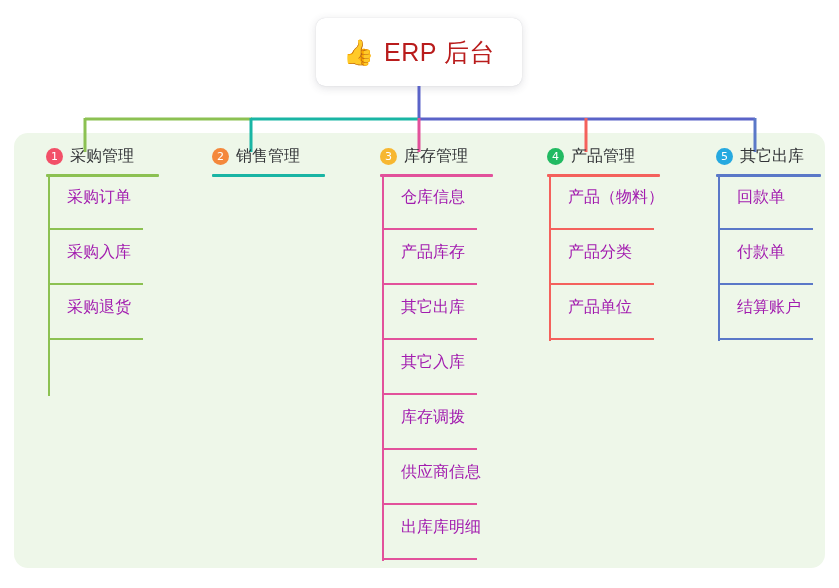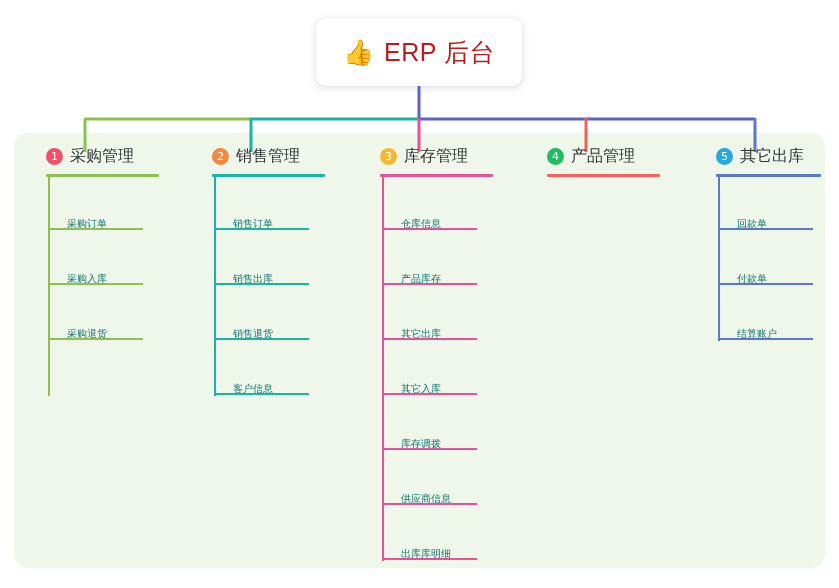--- a/index.html
+++ b/index.html
@@ -114,23 +114,23 @@
     width: 2px;
   }
   .leaf {
     position: relative;
     height: 55px;
     box-sizing: border-box;
   }
   .leaf-text {
     position: absolute;
     left: 35px;
-    bottom: 1px;
-    font-size: 10px;
-    color: #0f766e;
+    bottom: 24px;
+    font-size: 16px;
+    color: #a21caf;
     white-space: nowrap;
   }
   .leaf-rule {
     position: absolute;
     left: 16px;
     bottom: 2px;
     height: 2px;
     width: 95px;
   }
 </style>
@@ -180,39 +180,20 @@
         <div class="leaf-rule" style="background: rgb(140, 193, 82); width: 95px;"></div>
       </div>
     </div>
   </div>
 <div class="column" id="col-2" style="left:198px;">
     <div class="col-head">
       <span class="badge" style="background: rgb(244, 136, 60);">2</span>
       <span class="col-title">销售管理</span>
     </div>
     <div class="head-rule" style="background: rgb(25, 181, 164); width: 113px;"></div>
-    <div class="leaves">
-      <div class="spine" style="background: rgb(25, 181, 164); height: 219px;"></div>
-      <div class="leaf">
-        <span class="leaf-text">销售订单</span>
-        <div class="leaf-rule" style="background: rgb(25, 181, 164); width: 95px;"></div>
-      </div>
-      <div class="leaf">
-        <span class="leaf-text">销售出库</span>
-        <div class="leaf-rule" style="background: rgb(25, 181, 164); width: 95px;"></div>
-      </div>
-      <div class="leaf">
-        <span class="leaf-text">销售退货</span>
-        <div class="leaf-rule" style="background: rgb(25, 181, 164); width: 95px;"></div>
-      </div>
-      <div class="leaf">
-        <span class="leaf-text">客户信息</span>
-        <div class="leaf-rule" style="background: rgb(25, 181, 164); width: 95px;"></div>
-      </div>
-    </div>
   </div>
 <div class="column" id="col-3" style="left:366px;">
     <div class="col-head">
       <span class="badge" style="background: rgb(247, 183, 49);">3</span>
       <span class="col-title">库存管理</span>
     </div>
     <div class="head-rule" style="background: rgb(226, 81, 155); width: 113px;"></div>
     <div class="leaves">
       <div class="spine" style="background: rgb(226, 81, 155); height: 384px;"></div>
       <div class="leaf">
@@ -244,20 +225,35 @@
         <div class="leaf-rule" style="background: rgb(226, 81, 155); width: 95px;"></div>
       </div>
     </div>
   </div>
 <div class="column" id="col-4" style="left:533px;">
     <div class="col-head">
       <span class="badge" style="background: rgb(34, 186, 98);">4</span>
       <span class="col-title">产品管理</span>
     </div>
     <div class="head-rule" style="background: rgb(244, 97, 92); width: 113px;"></div>
+    <div class="leaves">
+      <div class="spine" style="background: rgb(244, 97, 92); height: 164px;"></div>
+      <div class="leaf">
+        <span class="leaf-text">产品（物料）</span>
+        <div class="leaf-rule" style="background: rgb(244, 97, 92); width: 105px;"></div>
+      </div>
+      <div class="leaf">
+        <span class="leaf-text">产品分类</span>
+        <div class="leaf-rule" style="background: rgb(244, 97, 92); width: 105px;"></div>
+      </div>
+      <div class="leaf">
+        <span class="leaf-text">产品单位</span>
+        <div class="leaf-rule" style="background: rgb(244, 97, 92); width: 105px;"></div>
+      </div>
+    </div>
   </div>
 <div class="column" id="col-5" style="left:702px;">
     <div class="col-head">
       <span class="badge" style="background: rgb(38, 169, 224);">5</span>
       <span class="col-title">其它出库</span>
     </div>
     <div class="head-rule" style="background: rgb(90, 120, 200); width: 105px;"></div>
     <div class="leaves">
       <div class="spine" style="background: rgb(90, 120, 200); height: 164px;"></div>
       <div class="leaf">

